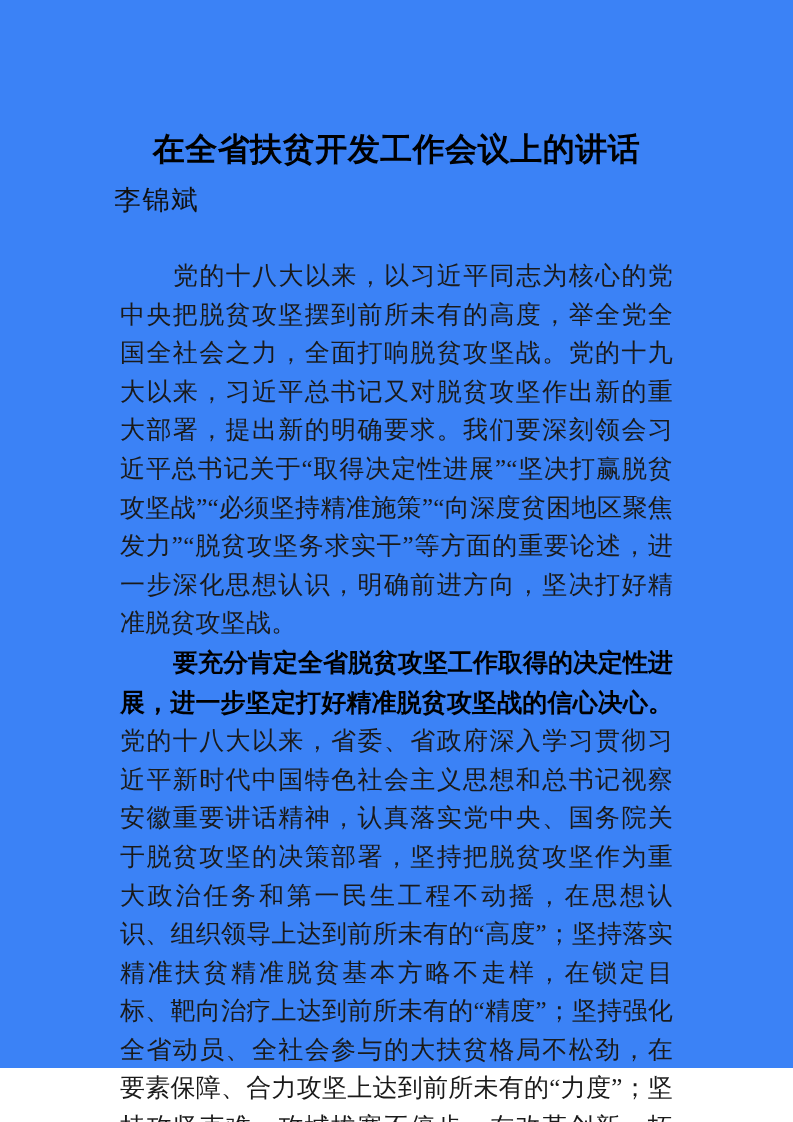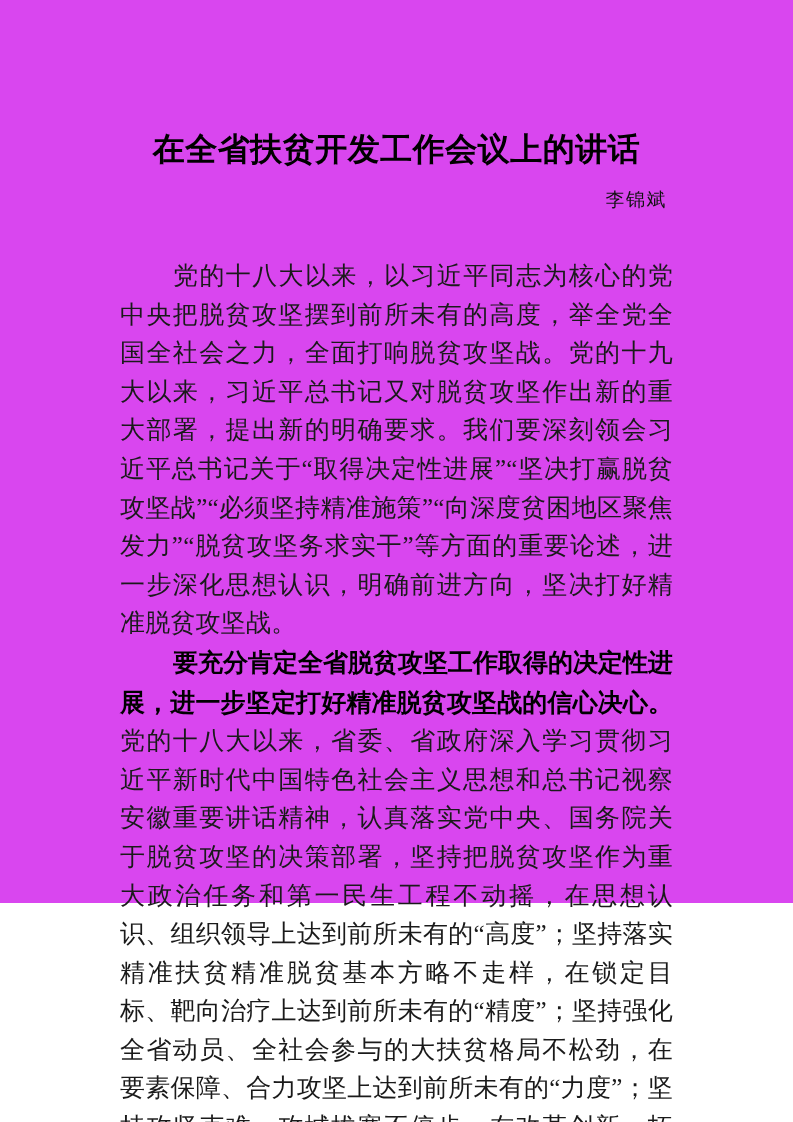--- a/index.html
+++ b/index.html
@@ -12,22 +12,22 @@
     height: 1122px;
     overflow: hidden;
     font-family: "Liberation Serif", "DejaVu Serif", serif;
     color: #000000;
     -webkit-font-smoothing: antialiased;
   }
 
   .page {
     position: relative;
     width: 793px;
-    height: 903px;
-    background: #d946ef;
+    height: 1068px;
+    background: #3b82f6;
     box-sizing: border-box;
   }
 
   .content {
     position: absolute;
     left: 120px;
     top: 0;
     width: 553px;
   }
 
@@ -39,23 +39,23 @@
     text-align: center;
     letter-spacing: 0.5px;
     color: #000000;
     margin: 0;
     padding-top: 129px;
     white-space: nowrap;
   }
 
   .doc-author {
     font-family: "Liberation Serif", "DejaVu Serif", serif;
-    font-size: 19px;
+    font-size: 27px;
     line-height: 30px;
-    text-align: right;
+    text-align: left;
     color: #111111;
     margin: 0;
     padding-top: 16px;
     letter-spacing: 1.5px;
     transform: translateX(-6px);
   }
 
   .body-block {
     padding-top: 42px;
   }

